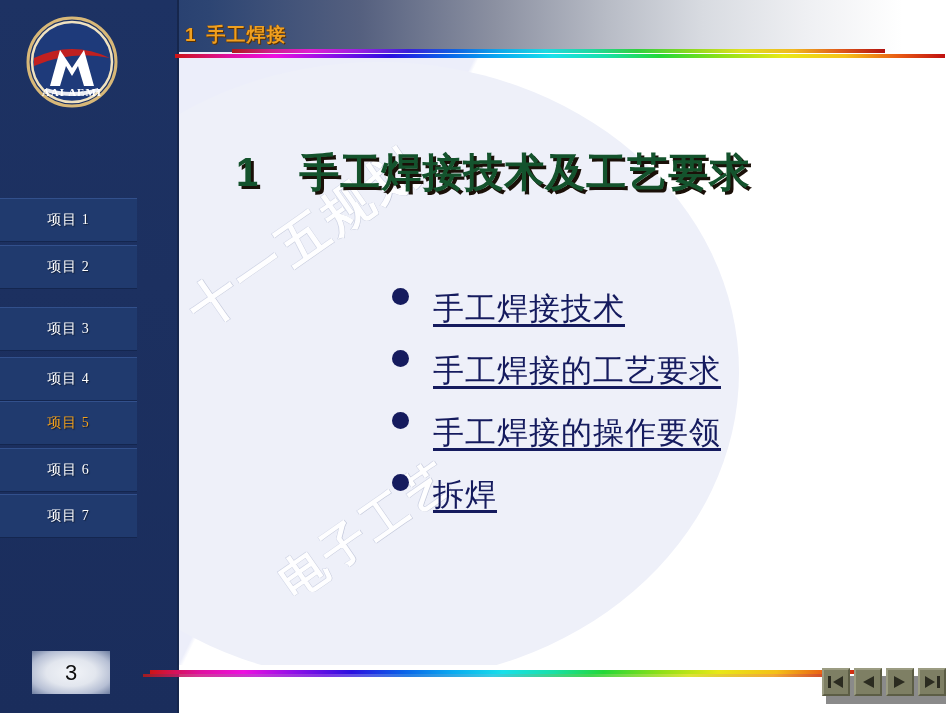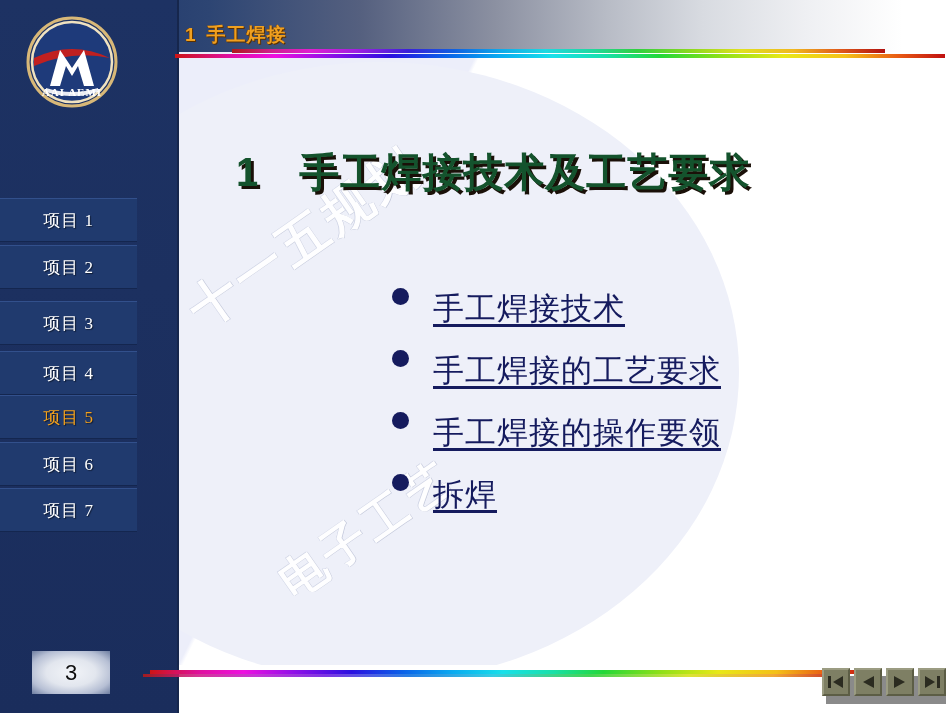--- a/index.html
+++ b/index.html
@@ -90,31 +90,31 @@
     border-bottom: 1px solid #132murky;
     border-bottom: 1px solid #14264f;
     box-sizing: border-box;
     display: flex;
     align-items: center;
     justify-content: center;
     cursor: pointer;
   }
   .side-item .label {
     font-family: "Liberation Serif", "DejaVu Serif", serif;
-    font-size: 17px;
+    font-size: 14px;
     color: #ffffff;
     letter-spacing: 1px;
     text-shadow: 1px 1px 1px rgba(0,0,0,0.55);
     white-space: nowrap;
   }
   .side-item.active .label { color: #f5a11a; }
 
   
   .side-item.s0 { margin-bottom: 3px; }
-  .side-item.s1 { margin-bottom: 12px; }
+  .side-item.s1 { margin-bottom: 18px; }
   .side-item.s2 { margin-bottom: 6px; }
   .side-item.s3 { margin-bottom: 0px; }
   .side-item.s4 { margin-bottom: 3px; }
   .side-item.s5 { margin-bottom: 2px; }
 
   .page-num {
     position: absolute;
     left: 32px;
     top: 651px;
     width: 78px;

